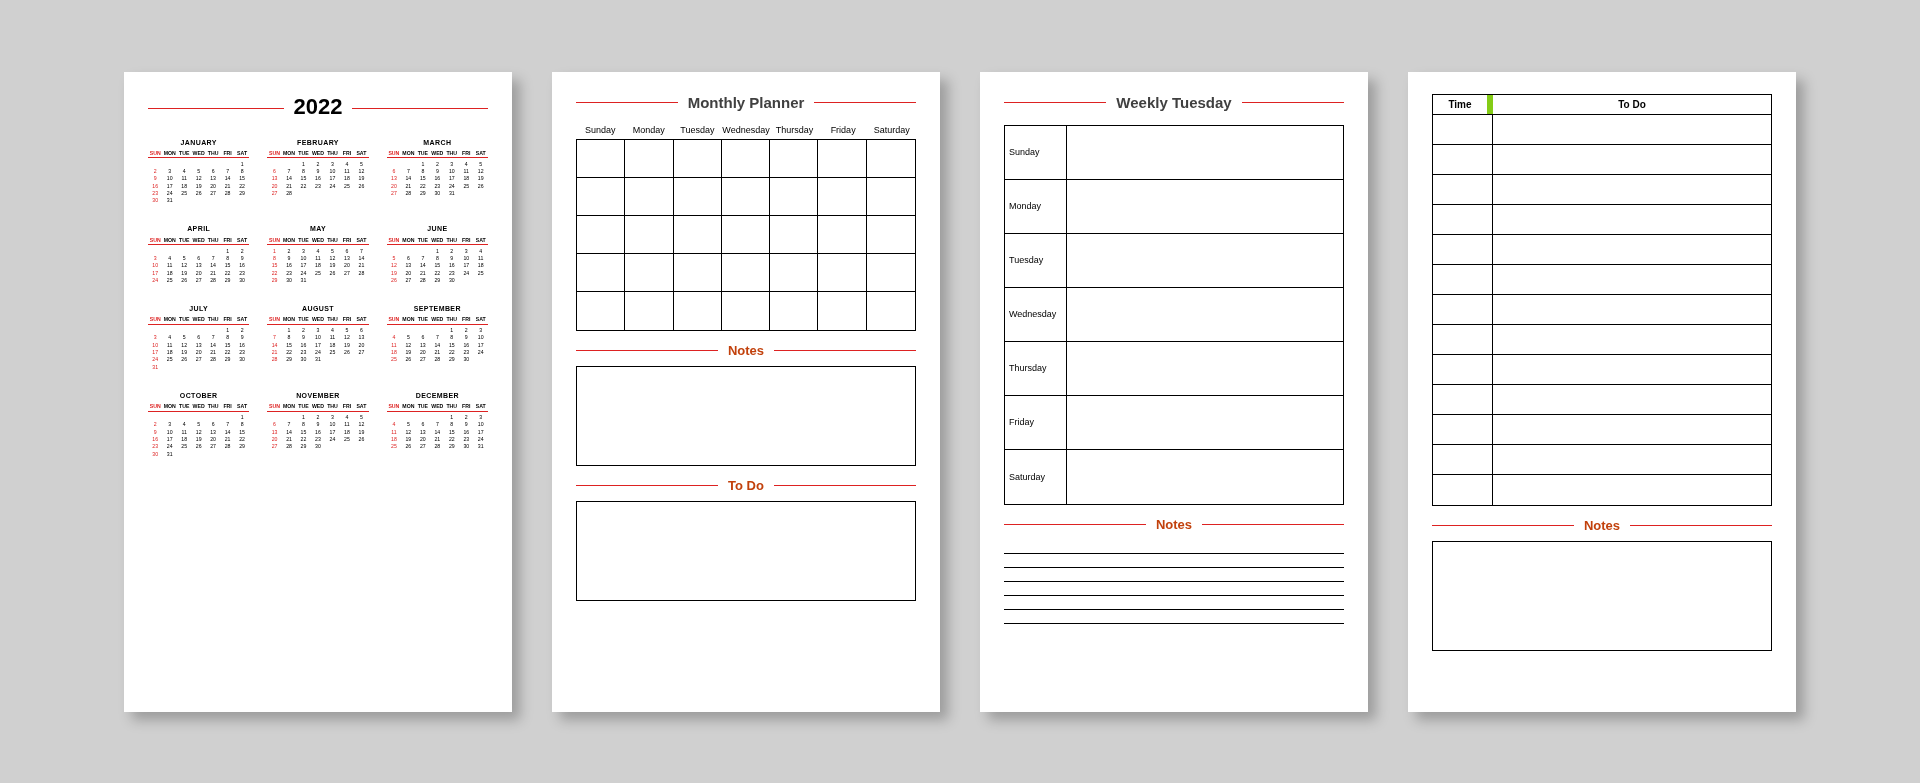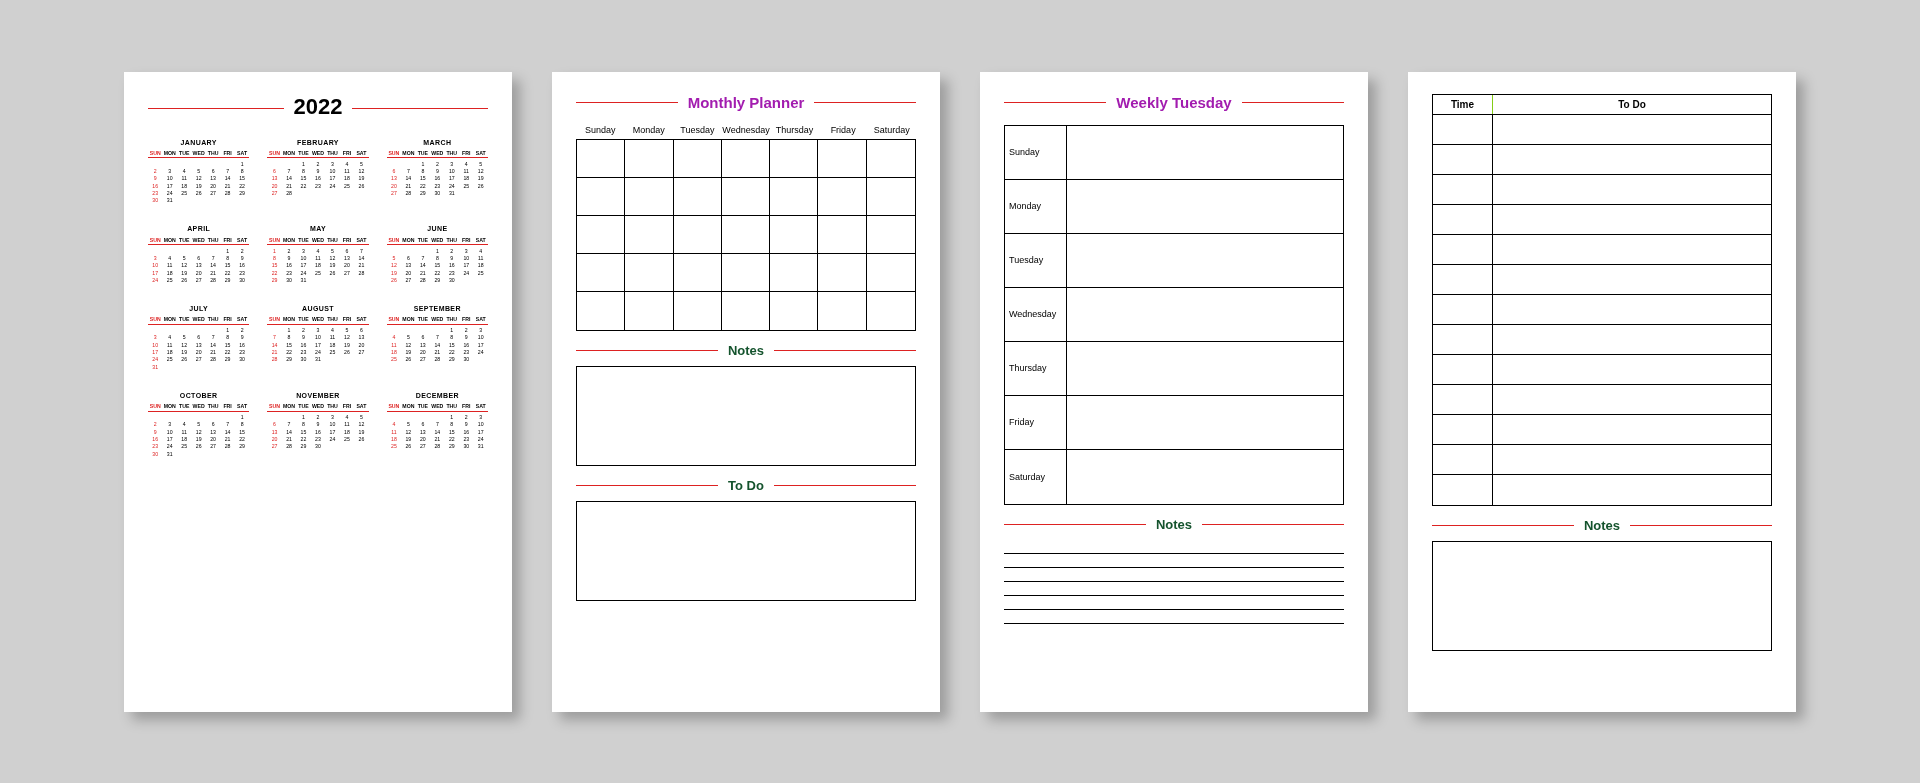--- a/index.html
+++ b/index.html
@@ -30,31 +30,31 @@
     margin-bottom: 14px;
   }
   .titlebar .rule {
     flex: 1;
     height: 1px;
     background: #d22;
   }
   .titlebar .ttext {
     font-weight: 700;
     font-size: 15px;
-    color: #a21caf;
+    color: #404040;
     white-space: nowrap;
   }
   .subtitlebar {
     display: flex;
     align-items: center;
     gap: 10px;
     margin: 12px 0 8px 0;
   }
   .subtitlebar .rule { flex:1; height:1px; background:#d22; }
-  .subtitlebar .ttext { font-weight:700; font-size:13px; color:#14532d; }
+  .subtitlebar .ttext { font-weight:700; font-size:13px; color:#c2410c; }
 
   
   .year-title {
     text-align:center;
     font-size:22px;
     font-weight:700;
     margin-bottom:4px;
   }
   .year-rule-wrap{display:flex;align-items:center;gap:10px;margin-bottom:14px;}
   .year-rule-wrap .rule{flex:1;height:1px;background:#d22;}
@@ -142,21 +142,21 @@
     grid-template-columns:60px 1fr;
     border:1px solid #000;
     border-bottom:none;
   }
   .dp-head div{
     font-size:10px;
     text-align:center;
     padding:4px 0;
     font-weight:700;
   }
-  .dp-head div:first-child{border-right:1px solid #84cc16;}
+  .dp-head div:first-child{border-right:6px solid #84cc16;}
   .dp-grid {
     display:grid;
     grid-template-columns:60px 1fr;
     grid-template-rows:repeat(13,30px);
     border:1px solid #000;
   }
   .dp-time{border-right:1px solid #000;border-bottom:1px solid #000;}
   .dp-do{border-bottom:1px solid #000;}
   .dp-grid > :nth-last-child(-n+2){border-bottom:none;}
   .dp-notes-box{border:1px solid #000;height:110px;}

